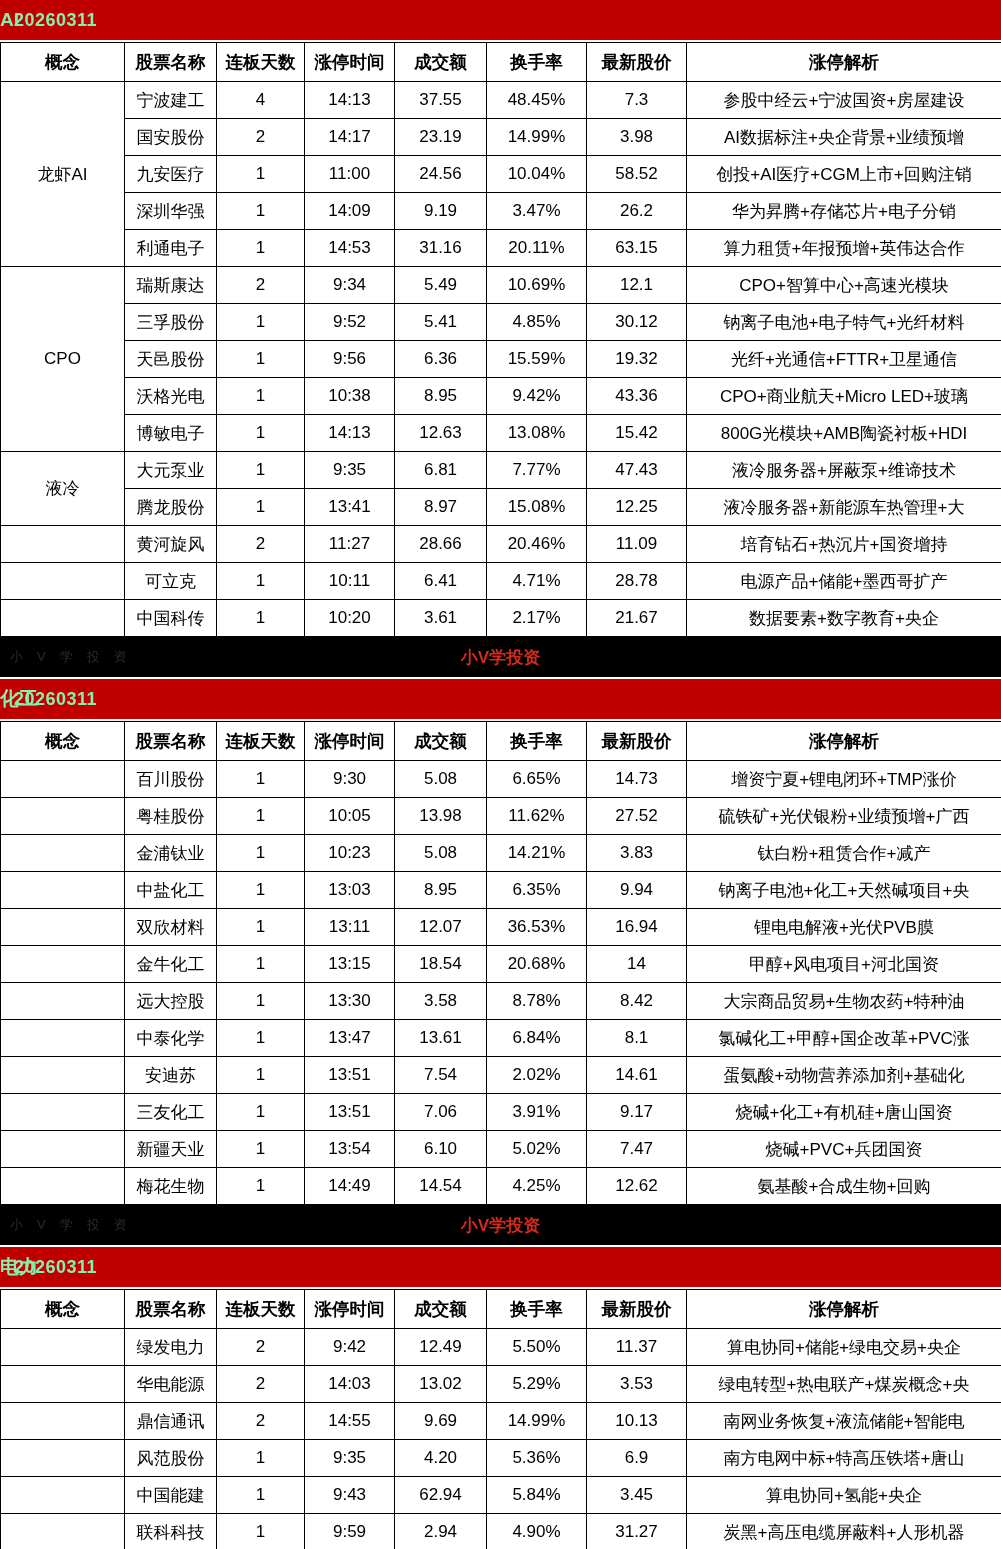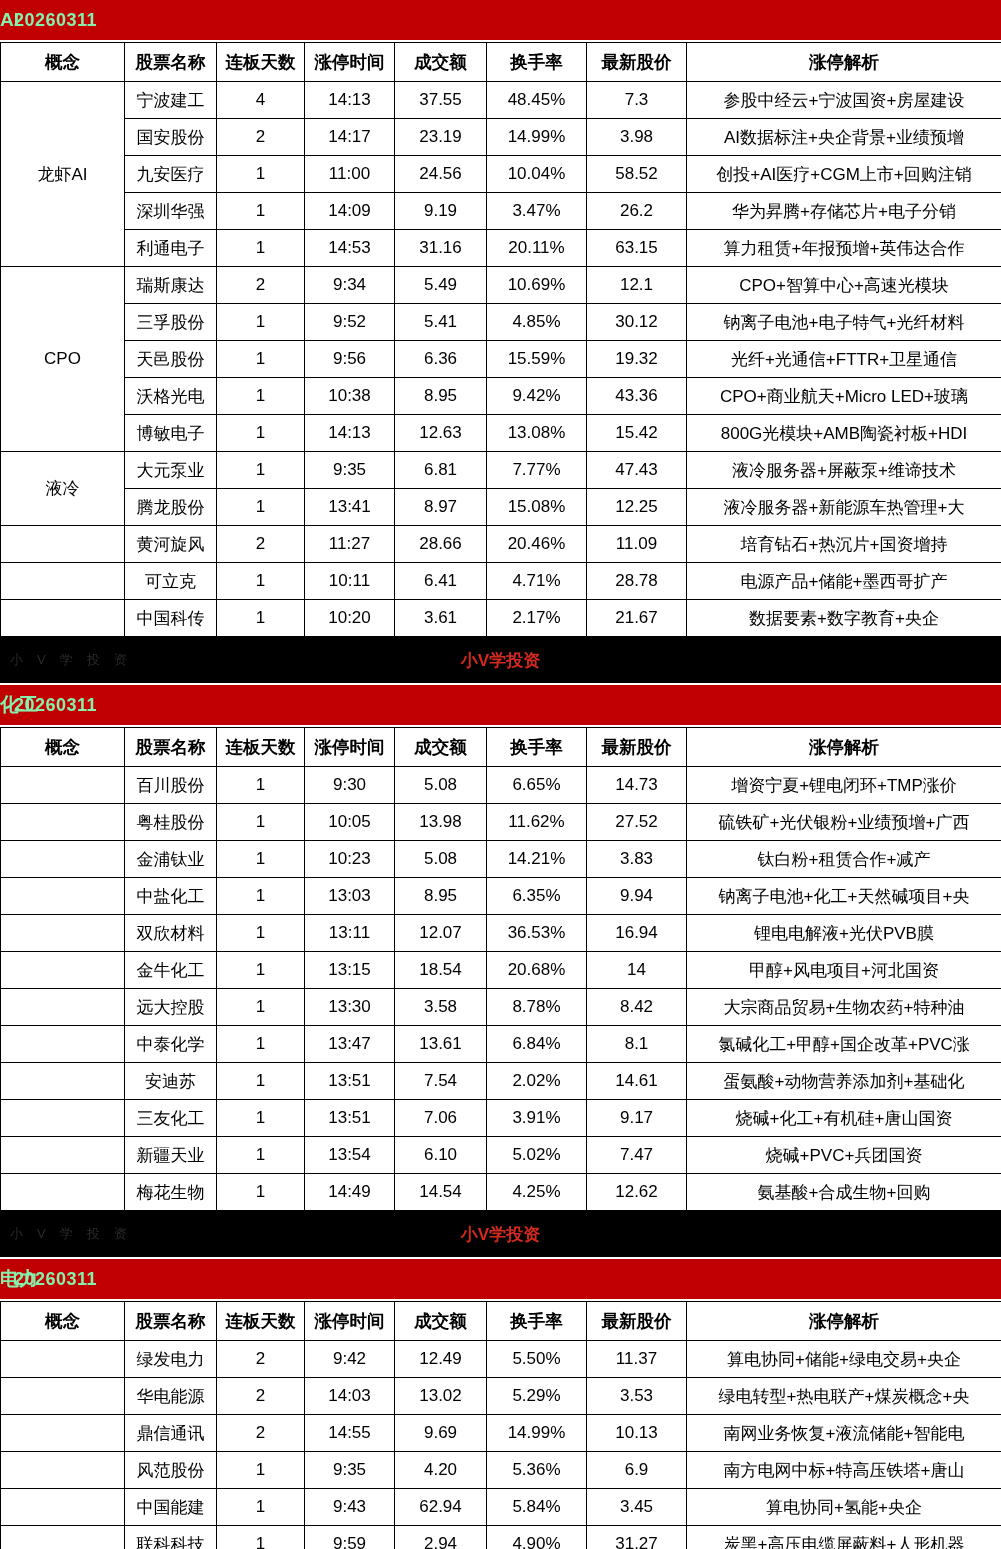--- a/index.html
+++ b/index.html
@@ -88,21 +88,21 @@
   col.c-concept   { width: 124px; }
   col.c-name      { width: 92px;  }
   col.c-days      { width: 88px;  }
   col.c-time      { width: 90px;  }
   col.c-amount    { width: 92px;  }
   col.c-turnover  { width: 100px; }
   col.c-price     { width: 100px; }
   col.c-analysis  { width: 315px; }
   
   .sec-footer {
-    height: 46px;
+    height: 40px;
     background: #000000;
     color: #ffffff;
     position: relative;
     display: flex;
     align-items: center;
     justify-content: center;
     overflow: hidden;
   }
   .sec-footer .watermark-ghost {
     position: absolute;

